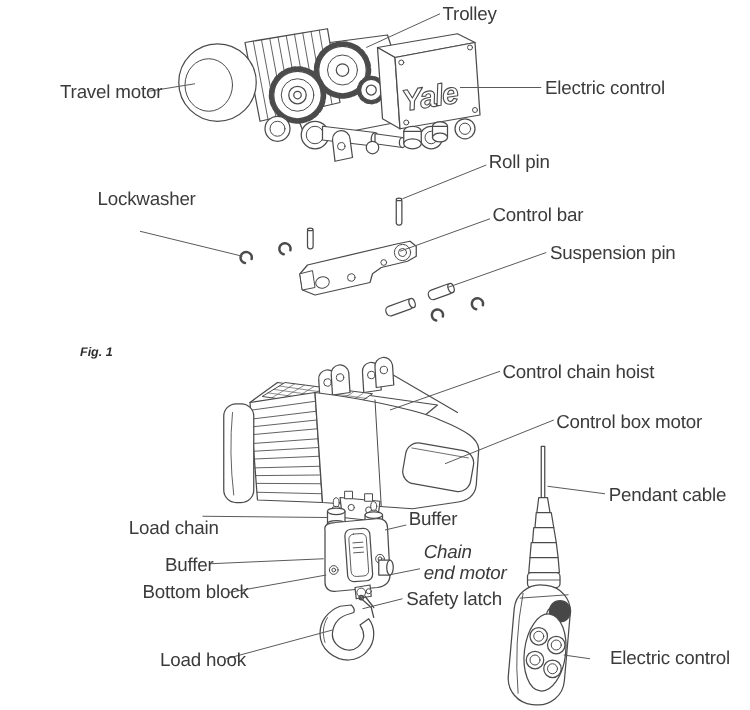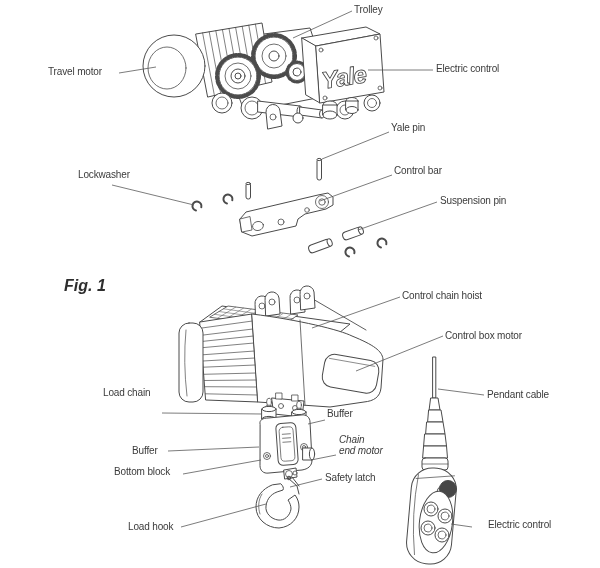--- a/index.html
+++ b/index.html
@@ -1,22 +1,22 @@
 <!DOCTYPE html>
 <html><head>
 <meta charset="utf-8">
 <style>
   html,body{margin:0;padding:0;background:#fff;}
   .canvas{position:relative;width:600px;height:568px;background:#ffffff;overflow:hidden;
           font-family:"Liberation Sans",sans-serif;}
   svg{position:absolute;left:0;top:0;}
-  .lbl{position:absolute;font-size:10px;line-height:1.1;color:#3b3b3b;
+  .lbl{position:absolute;font-size:15px;line-height:1.1;color:#3b3b3b;
        letter-spacing:-0.15px;white-space:nowrap;}
   .lbl .l2{display:block;font-style:italic;}
-  .figcap{position:absolute;font-size:16px;font-weight:bold;font-style:italic;color:#2e2e2e;}
+  .figcap{position:absolute;font-size:10px;font-weight:bold;font-style:italic;color:#2e2e2e;}
 </style>
 </head>
 <body>
 
 <div class="canvas">
 
 <svg width="600" height="568" viewBox="0 0 600 568">
   <g fill="#fff" stroke="#4b4b4b" stroke-width="1" stroke-linejoin="round" stroke-linecap="round">
 
     <g>
@@ -312,31 +312,31 @@
     <line x1="183" y1="474" x2="261" y2="460"></line>
     <line x1="322" y1="479" x2="290" y2="487"></line>
     <line x1="181" y1="527" x2="266" y2="504"></line>
     <line x1="472" y1="527" x2="451" y2="524"></line>
   </g>
 </svg>
 
 <div class="lbl" style="left:354px;top:4px">Trolley</div>
 <div class="lbl" style="left:48px;top:66px">Travel motor</div>
 <div class="lbl" style="left:436px;top:63px">Electric control</div>
-<div class="lbl" style="left:391px;top:122px">Yale pin</div>
-<div class="lbl" style="left:78px;top:169px">Lockwasher</div>
+<div class="lbl" style="left:391px;top:122px">Roll pin</div>
+<div class="lbl" style="left:78px;top:152px">Lockwasher</div>
 <div class="lbl" style="left:394px;top:165px">Control bar</div>
 <div class="lbl" style="left:440px;top:195px">Suspension pin</div>
 
 <div class="figcap" style="left:64px;top:277px">Fig. 1</div>
 
 <div class="lbl" style="left:402px;top:290px">Control chain hoist</div>
 <div class="lbl" style="left:445px;top:330px">Control box motor</div>
 <div class="lbl" style="left:487px;top:389px">Pendant cable</div>
-<div class="lbl" style="left:103px;top:387px">Load chain</div>
+<div class="lbl" style="left:103px;top:415px">Load chain</div>
 <div class="lbl" style="left:327px;top:408px">Buffer</div>
 <div class="lbl" style="left:132px;top:445px">Buffer</div>
 <div class="lbl" style="left:339px;top:434px">
   <span class="l2">Chain</span>
   <span class="l2">end motor</span>
 </div>
 <div class="lbl" style="left:114px;top:466px">Bottom block</div>
 <div class="lbl" style="left:325px;top:472px">Safety latch</div>
 <div class="lbl" style="left:128px;top:521px">Load hook</div>
 <div class="lbl" style="left:488px;top:519px">Electric control</div>

